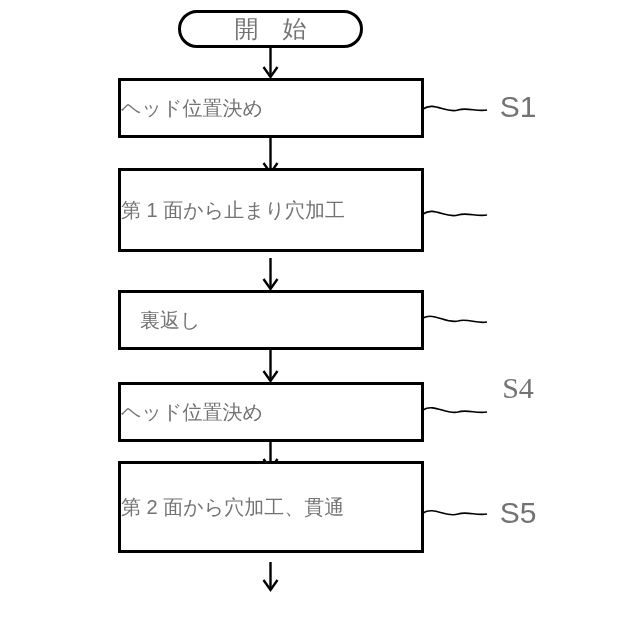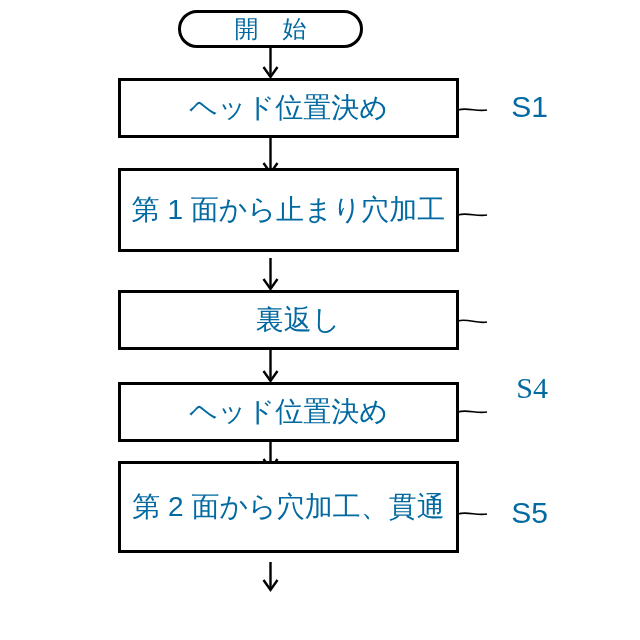--- a/index.html
+++ b/index.html
@@ -6,21 +6,21 @@
     margin: 0;
     padding: 0;
     background: #ffffff;
   }
   .canvas {
     position: relative;
     width: 640px;
     height: 640px;
     background: #ffffff;
     font-family: "Liberation Sans", sans-serif;
-    color: #0369a1;
+    color: #737373;
     overflow: hidden;
     border-radius: 12px;
   }
   .connectors {
     position: absolute;
     left: 0;
     top: 0;
     width: 640px;
     height: 640px;
   }
@@ -37,43 +37,43 @@
     align-items: center;
     justify-content: center;
     font-size: 24px;
     white-space: nowrap;
   }
   .terminal.start { top: 10px; }
   .terminal.end   { top: 591px; }
   .process-box {
     position: absolute;
     left: 118px;
-    width: 341px;
+    width: 306px;
     box-sizing: border-box;
     border: 3px solid #000000;
     background: #ffffff;
     display: flex;
     align-items: center;
-    justify-content: center;
-    font-size: 28px;
+    justify-content: flex-start;
+    font-size: 20px;
     white-space: nowrap;
   }
   .box-s1 { top: 78px;  height: 60px; }
   .box-s2 { top: 168px; height: 84px; }
   .box-s3 { top: 290px; height: 60px; padding-left: 19px; }
   .box-s4 { top: 382px; height: 60px; }
   .box-s5 { top: 461px; height: 92px; }
   .step-label {
     position: absolute;
     left: 488px;
     width: 60px;
     height: 38px;
     line-height: 38px;
     font-size: 30px;
-    text-align: right;
+    text-align: center;
     white-space: nowrap;
   }
   .label-s1 { top: 88px; }
   .label-s2 { top: 194px; }
   .label-s3 { top: 301px; }
   .label-s4 { top: 369px; font-family: Liberation Serif, serif; }
   .label-s5 { top: 494px; }
   .stroke {
     stroke: #000000;
     fill: none;

